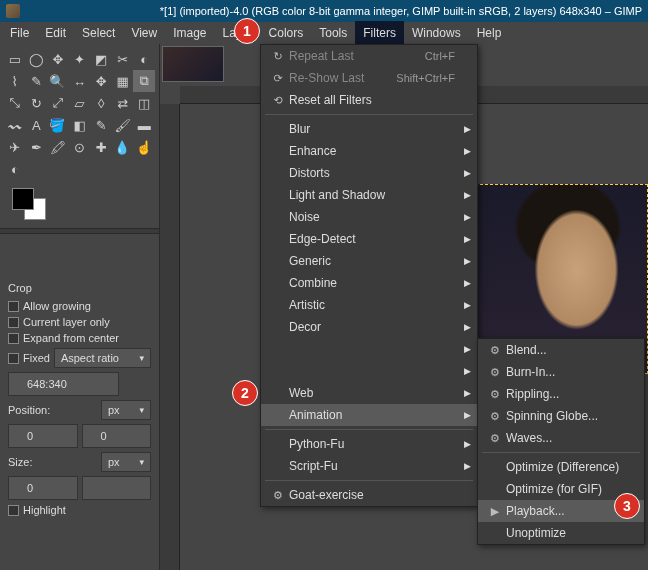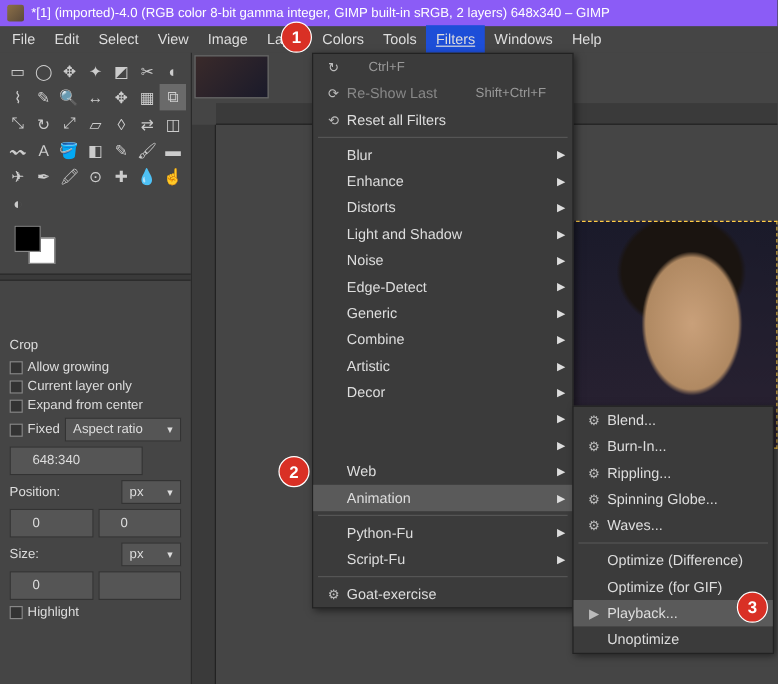--- a/index.html
+++ b/index.html
@@ -1,21 +1,21 @@
 <!DOCTYPE html>
 <html><head>
 <meta charset="utf-8">
 <style>
   * { box-sizing: border-box; margin: 0; padding: 0; font-family: "Segoe UI", Tahoma, sans-serif; }
   body { width: 648px; height: 570px; background: #454545; overflow: hidden; color: #ddd; font-size: 12px; position: relative; }
-  .titlebar { height: 22px; background: #8b5cf6; display: flex; align-items: center; padding: 0 6px; color: #fff; font-size: 11px; }
+  .titlebar { height: 22px; background: #0c4a6e; display: flex; align-items: center; padding: 0 6px; color: #fff; font-size: 11px; justify-content: space-between; }
   .titlebar .icon { width: 14px; height: 14px; background: linear-gradient(135deg,#8b6f47,#5a4a3a); margin-right: 6px; border-radius: 2px; }
   .menubar { height: 22px; background: #454545; display: flex; align-items: center; padding: 0 2px; color: #ddd; font-size: 12px; }
   .menubar > div { padding: 12px 8px; height: 100%; display: flex; align-items: center; }
-  .menubar > div.active { background: #1d4ed8; text-decoration: underline; }
+  .menubar > div.active { background: #0f172a; }
   .workarea { display: flex; height: calc(100% - 44px); }
   .left-panel { width: 160px; background: #454545; border-right: 1px solid #2a2a2a; display: flex; flex-direction: column; }
   .toolbox { padding: 4px; }
   .tool-row { display: flex; }
   .tool { width: 22px; height: 22px; display: flex; align-items: center; justify-content: center; color: #ccc; font-size: 13px; }
   .tool.sel { background: #6a6a6a; }
   .swatches { position: relative; height: 36px; margin: 4px 6px; }
   .sw { position: absolute; width: 22px; height: 22px; border: 1px solid #888; }
   .sw.black { background: #000; top: 0; left: 6px; z-index: 2; }
   .sw.white { background: #fff; top: 10px; left: 18px; }
@@ -200,20 +200,21 @@
     <div class="ruler-h"></div>
     <div class="ruler-v"></div>
     <div class="canvas-img"></div>
     <div class="canvas-bottom"></div>
   </div>
 </div>
 
 <div class="menu filters-menu">
   <div class="menu-item dis">
       <span class="menu-icon">↻</span>
+      <span class="menu-label">Repeat Last</span>
       <span class="menu-short">Ctrl+F</span>
     </div>
   <div class="menu-item dis">
       <span class="menu-icon">⟳</span>
       <span class="menu-label">Re-Show Last</span>
       <span class="menu-short">Shift+Ctrl+F</span>
     </div>
   <div class="menu-item">
       <span class="menu-icon">⟲</span>
       <span class="menu-label">Reset all Filters</span>

